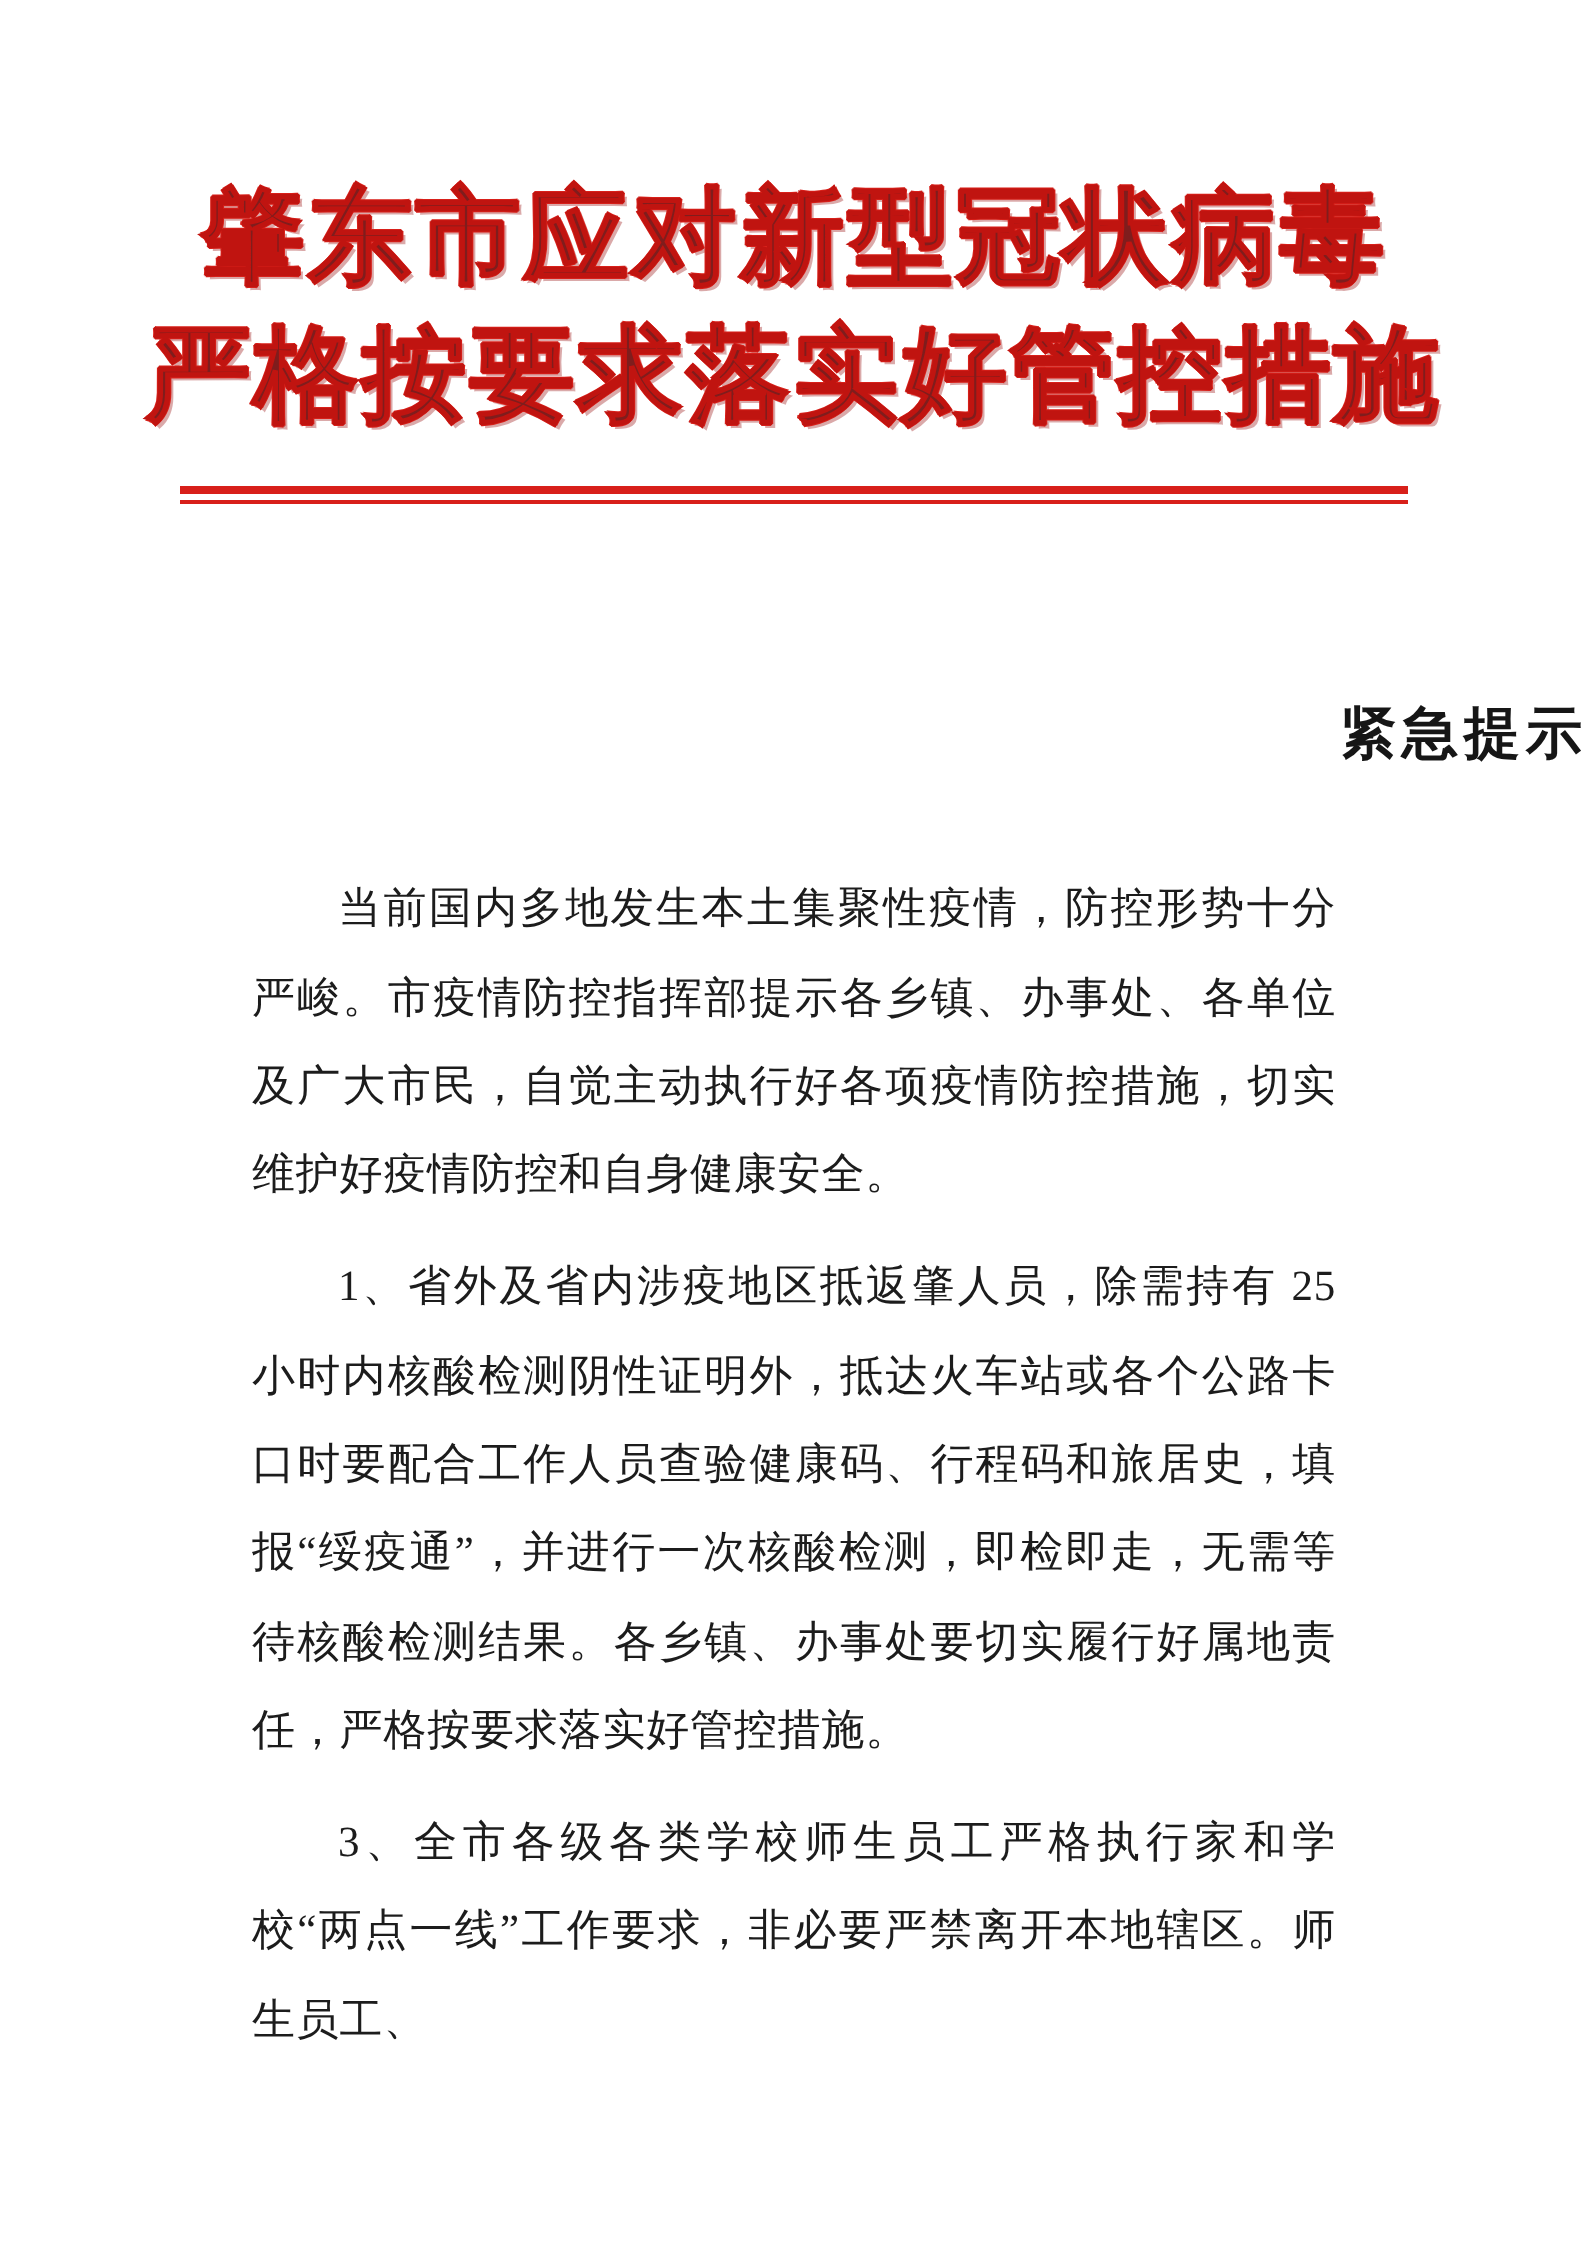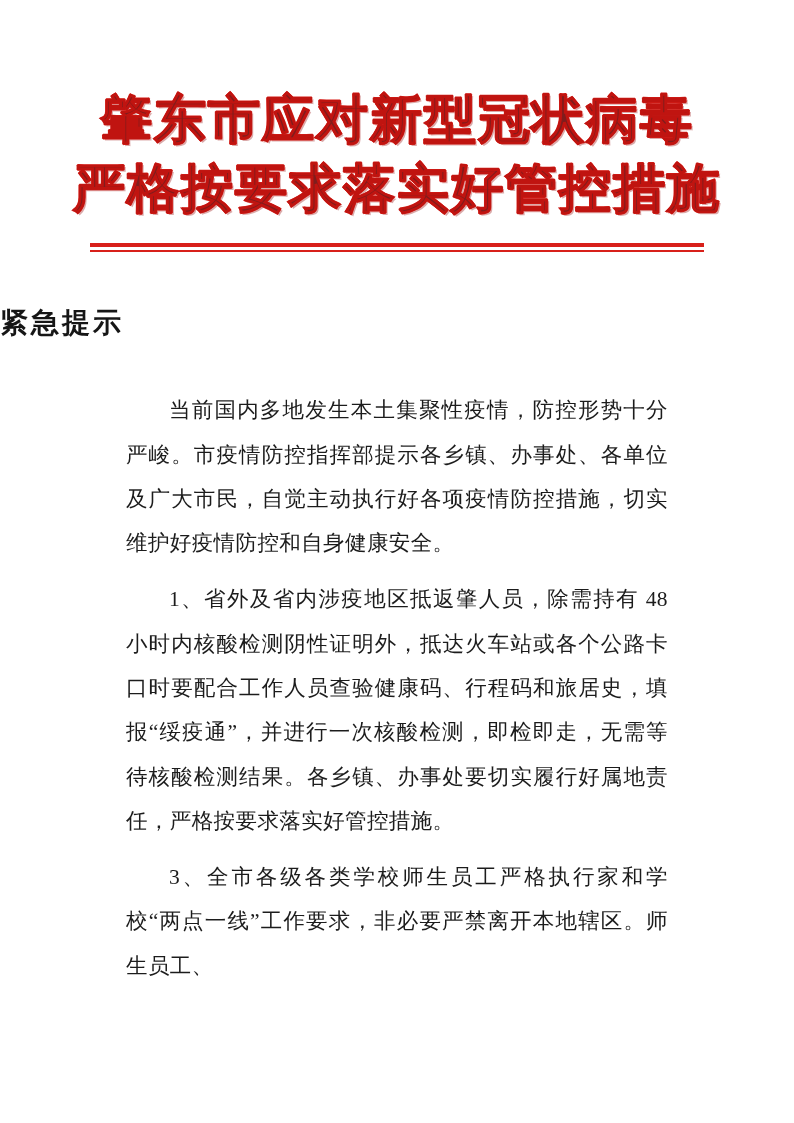--- a/index.html
+++ b/index.html
@@ -51,27 +51,27 @@
     background: #d8201a;
   }
   .rule-gap {
     height: 3px;
   }
   .rule-thin {
     height: 2px;
     background: #d8201a;
   }
   .doc-title {
-    text-align: left;
+    text-align: right;
     font-family: "DejaVu Serif", "Liberation Serif", serif;
     font-weight: 700;
     font-size: 28px;
     letter-spacing: 3px;
     color: #161616;
-    margin-top: 52px;
+    margin-top: 96px;
   }
   .body-text {
     margin: 46px auto 0 auto;
     width: 566px;
     font-size: 21.5px;
     line-height: 2.06;
     text-align: justify;
     text-justify: inter-ideograph;
     color: #1c1c1c;
     letter-spacing: 0.4px;
@@ -125,18 +125,18 @@
   <div class="rule-group">
     <div class="rule-thick"></div>
     <div class="rule-gap"></div>
     <div class="rule-thin"></div>
   </div>
 
   <div class="doc-title">紧急提示</div>
 
   <div class="body-text">
     <p>当前国内多地发生本土集聚性疫情，防控形势十分严峻。市疫情防控指挥部提示各乡镇、办事处、各单位及广大市民，自觉主动执行好各项疫情防控措施，切实维护好疫情防控和自身健康安全。</p>
-    <p>1、省外及省内涉疫地区抵返肇人员，除需持有 48 小时内核酸检测阴性证明外，抵达火车站或各个公路卡口时要配合工作人员查验健康码、行程码和旅居史，填报“绥疫通”，并进行一次核酸检测，即检即走，无需等待核酸检测结果。各乡镇、办事处要切实履行好属地责任，严格按要求落实好管控措施。</p>
+    <p>1、省外及省内涉疫地区抵返肇人员，除需持有 25 小时内核酸检测阴性证明外，抵达火车站或各个公路卡口时要配合工作人员查验健康码、行程码和旅居史，填报“绥疫通”，并进行一次核酸检测，即检即走，无需等待核酸检测结果。各乡镇、办事处要切实履行好属地责任，严格按要求落实好管控措施。</p>
     <p>3、全市各级各类学校师生员工严格执行家和学校“两点一线”工作要求，非必要严禁离开本地辖区。师生员工、</p>
   </div>
 
   <div class="fade-bottom"></div>
 </div>
 
 </body></html>

